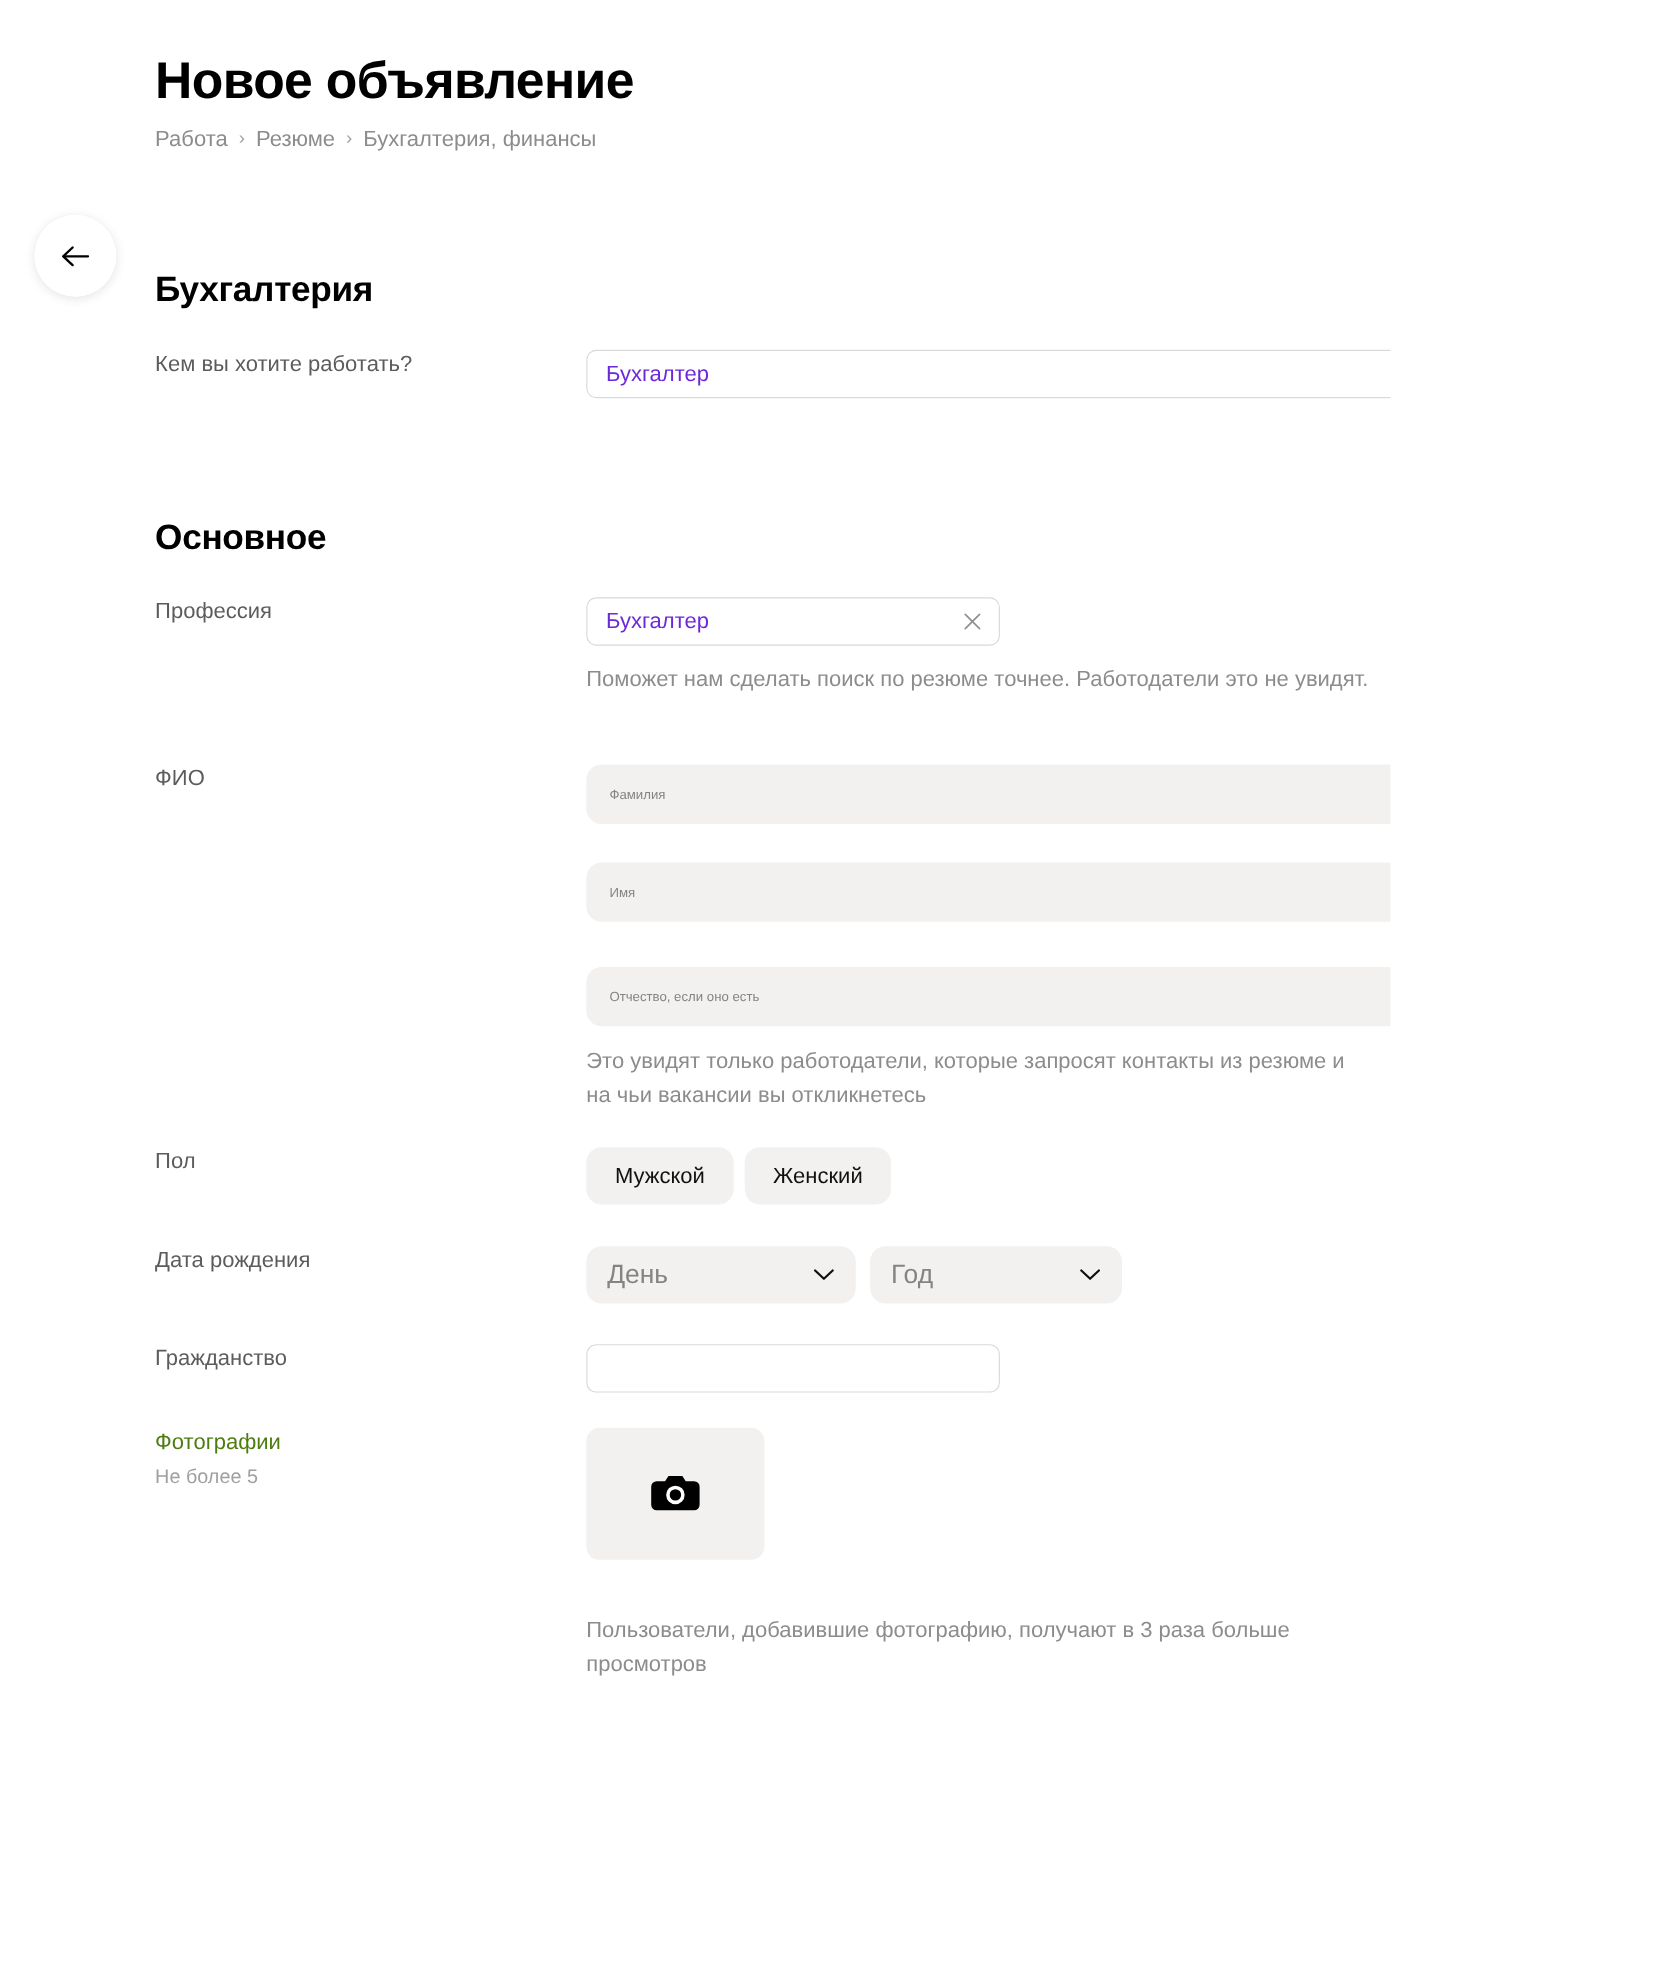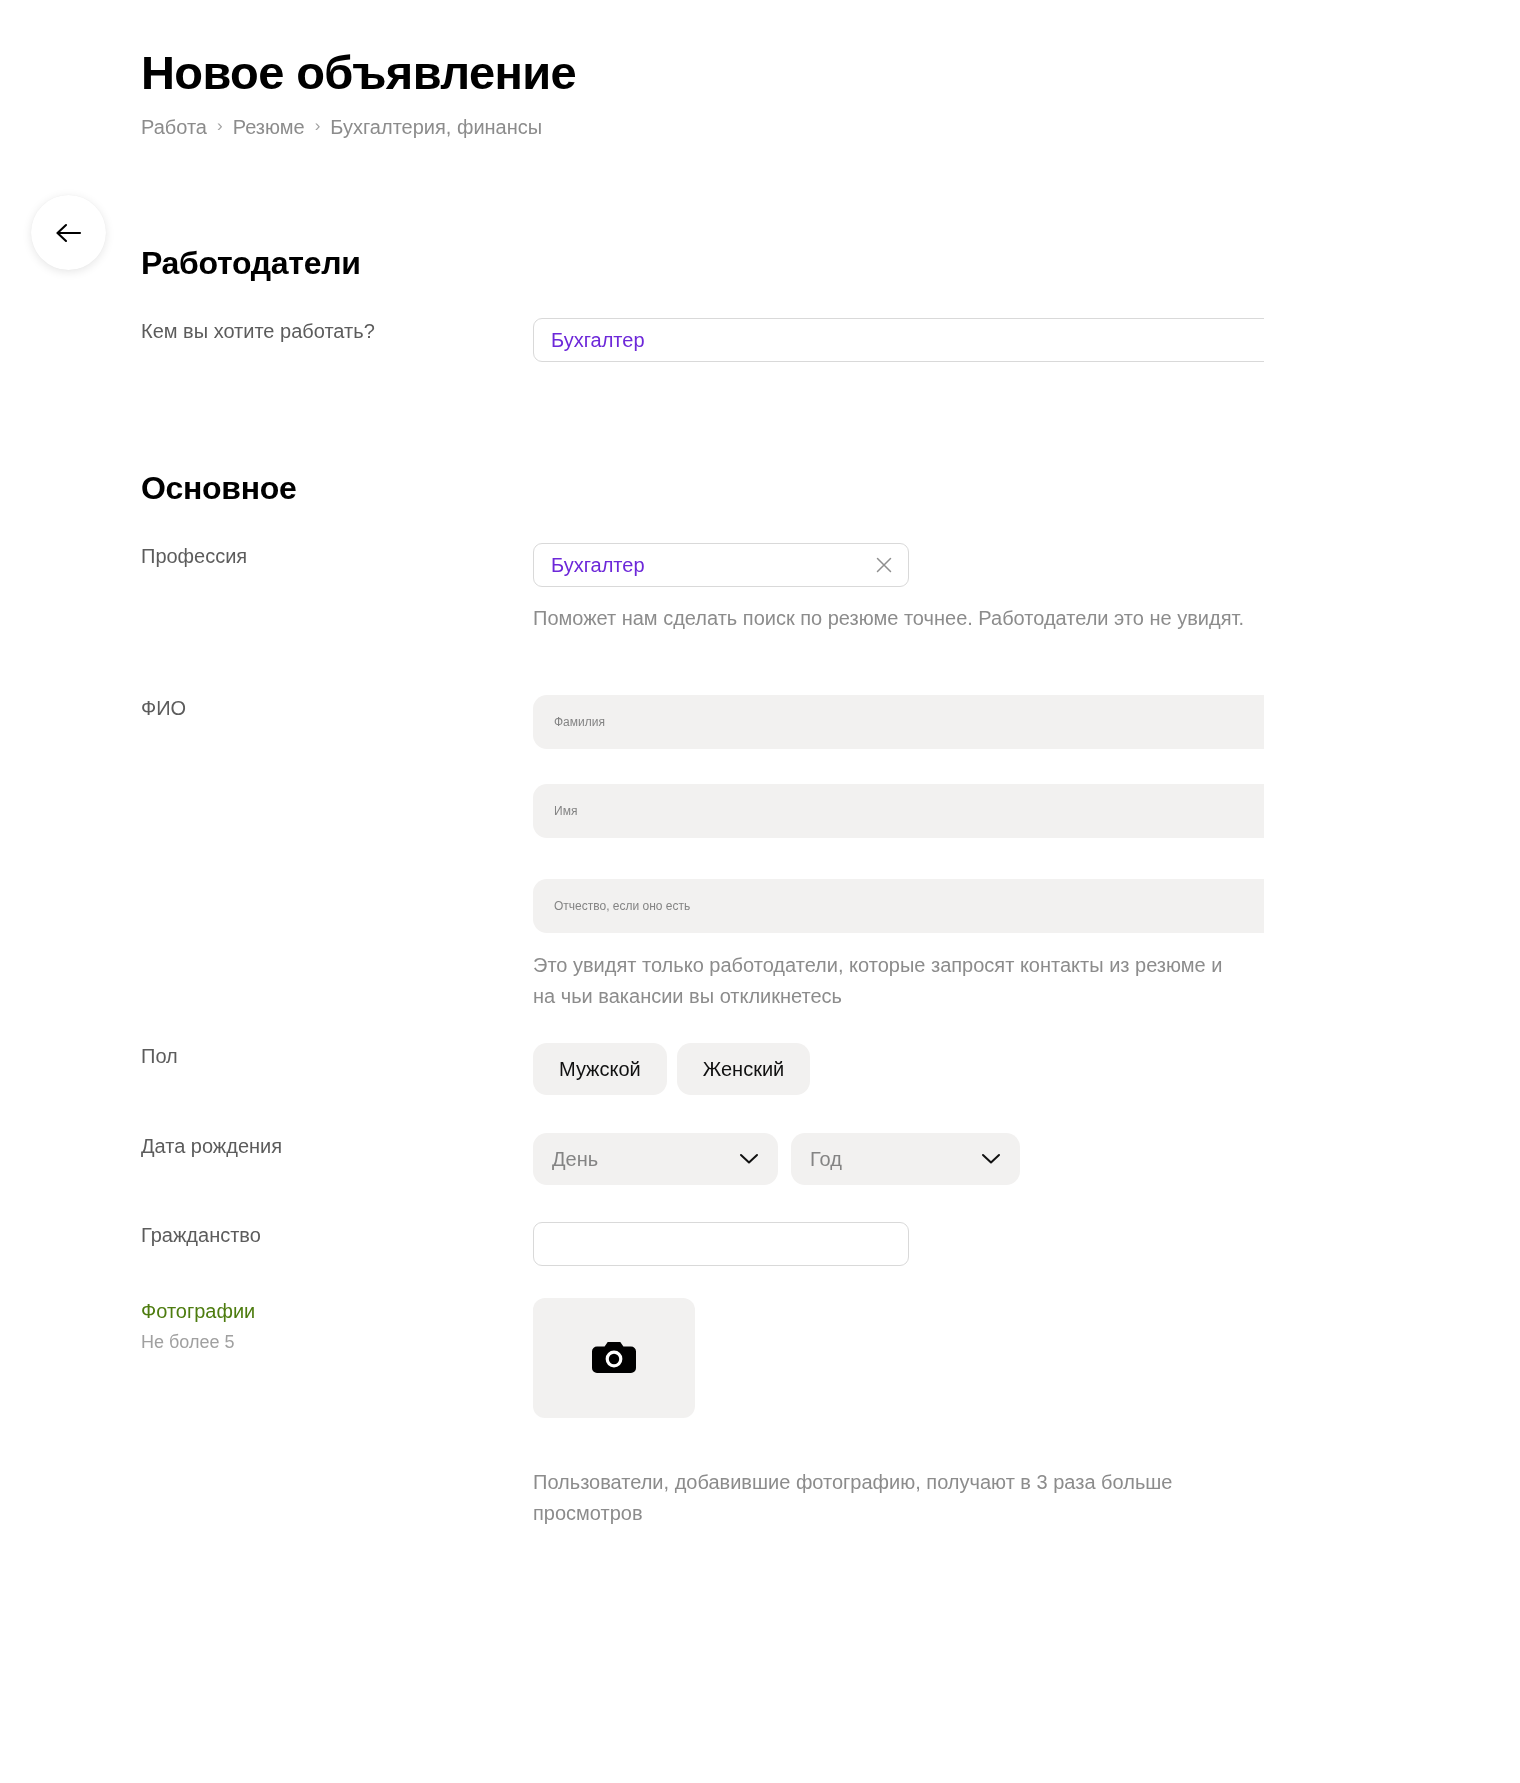--- a/index.html
+++ b/index.html
@@ -173,21 +173,21 @@
     background: #f2f1f0;
     border: none;
     border-radius: 14px;
     height: 52px;
     display: flex;
     align-items: center;
     padding: 0 19px;
     cursor: pointer;
   }
   .select .sel-text {
-    font-size: 20px;
+    font-size: 24px;
     color: #848484;
     flex: 1;
     white-space: nowrap;
   }
   .select .chev { margin-left: 18px; display: flex; align-items: center; }
   .sel-day   { width: 245px; }
   .sel-month { width: 258px; }
   .sel-year  { width: 229px; }
 
   
@@ -220,21 +220,21 @@
     <div class="page-title">Новое объявление</div>
     <div class="breadcrumb">
       <span class="crumb">Работа</span>
       <span class="sep">›</span>
       <span class="crumb">Резюме</span>
       <span class="sep">›</span>
       <span class="crumb">Бухгалтерия, финансы</span>
     </div>
   </div>
 
-  <div class="section-title" id="sec-details">Работодатели</div>
+  <div class="section-title" id="sec-details">Бухгалтерия</div>
 
   <div class="row" style="top:318px;">
     <div class="row-label">Кем вы хотите работать?</div>
     <div class="field-col">
       <input class="input-outline w-full" type="text" value="Бухгалтер" style="">
     </div>
   </div>
 
   <div class="section-title" id="sec-main">Основное</div>
 

